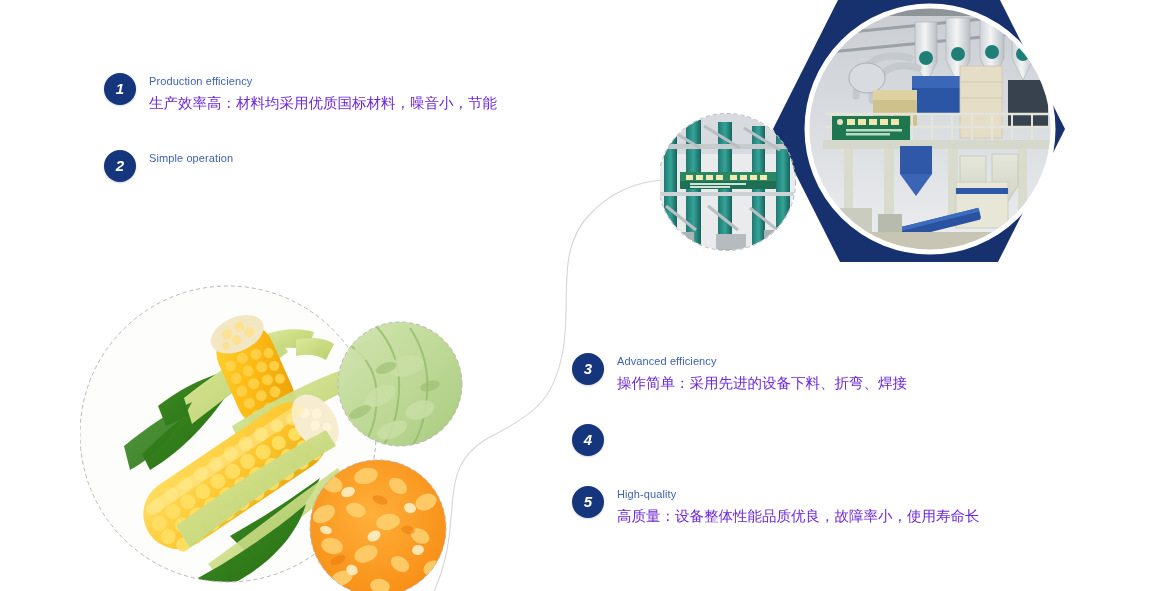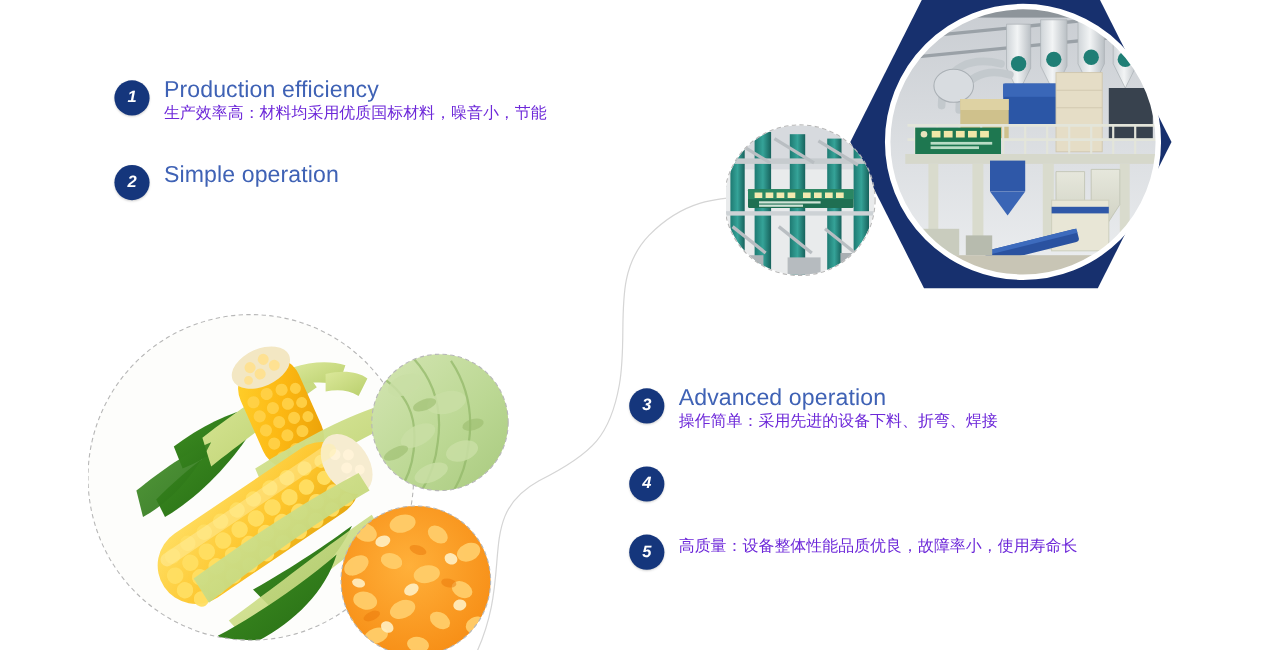--- a/index.html
+++ b/index.html
@@ -54,21 +54,21 @@
     text-align: center;
     margin-top: 1px;
     box-shadow: 0 1px 2px rgba(0,0,0,0.18);
     user-select: none;
   }
   .feature-text {
     margin-left: 13px;
   }
   .feature-title {
     color: #3f62b5;
-    font-size: 21px;
+    font-size: 11px;
     line-height: 19px;
     letter-spacing: 0.1px;
     white-space: nowrap;
   }
   .feature-desc {
     color: #6d28d9;
     font-size: 14.5px;
     line-height: 22px;
     white-space: nowrap;
     margin-top: 1px;
@@ -532,30 +532,31 @@
         <div class="feature-title">Simple operation</div>
       </div>
     </div>
   </div>
 
   <div class="feature-group" id="feature-group-right">
 
     <div class="feature-item">
       <div class="badge">3</div>
       <div class="feature-text">
-        <div class="feature-title">Advanced operation</div>
+        <div class="feature-title">Advanced efficiency</div>
         <div class="feature-desc">操作简单：采用先进的设备下料、折弯、焊接</div>
       </div>
     </div>
 
     <div class="feature-item">
       <div class="badge">4</div>
     </div>
 
     <div class="feature-item">
       <div class="badge">5</div>
       <div class="feature-text">
+        <div class="feature-title">High-quality</div>
         <div class="feature-desc">高质量：设备整体性能品质优良，故障率小，使用寿命长</div>
       </div>
     </div>
   </div>
 
 </div>
 
 </body></html>

